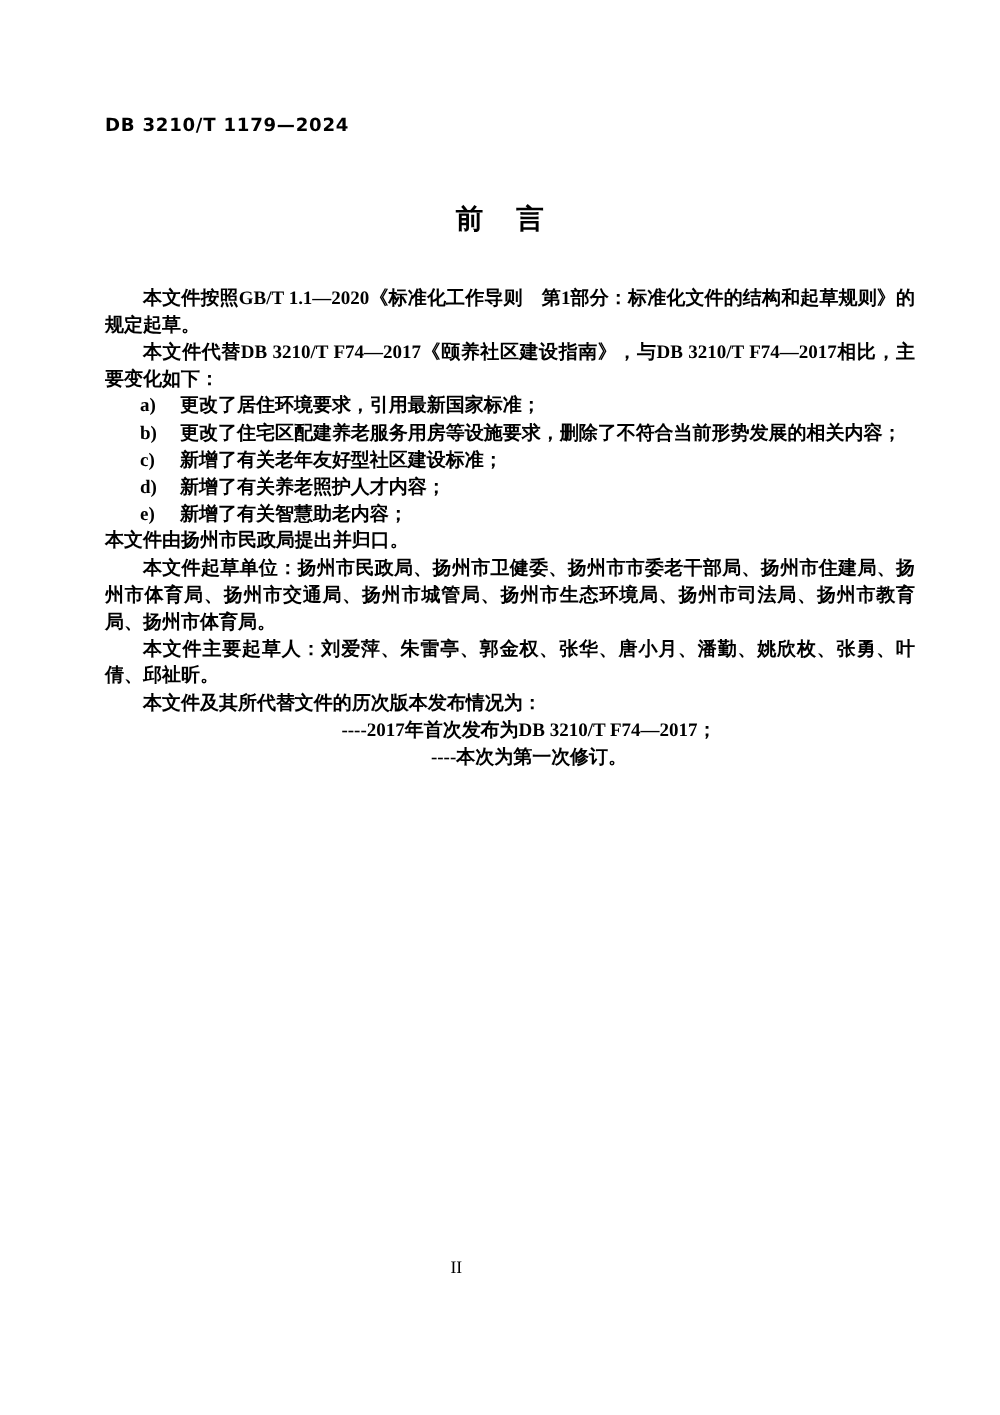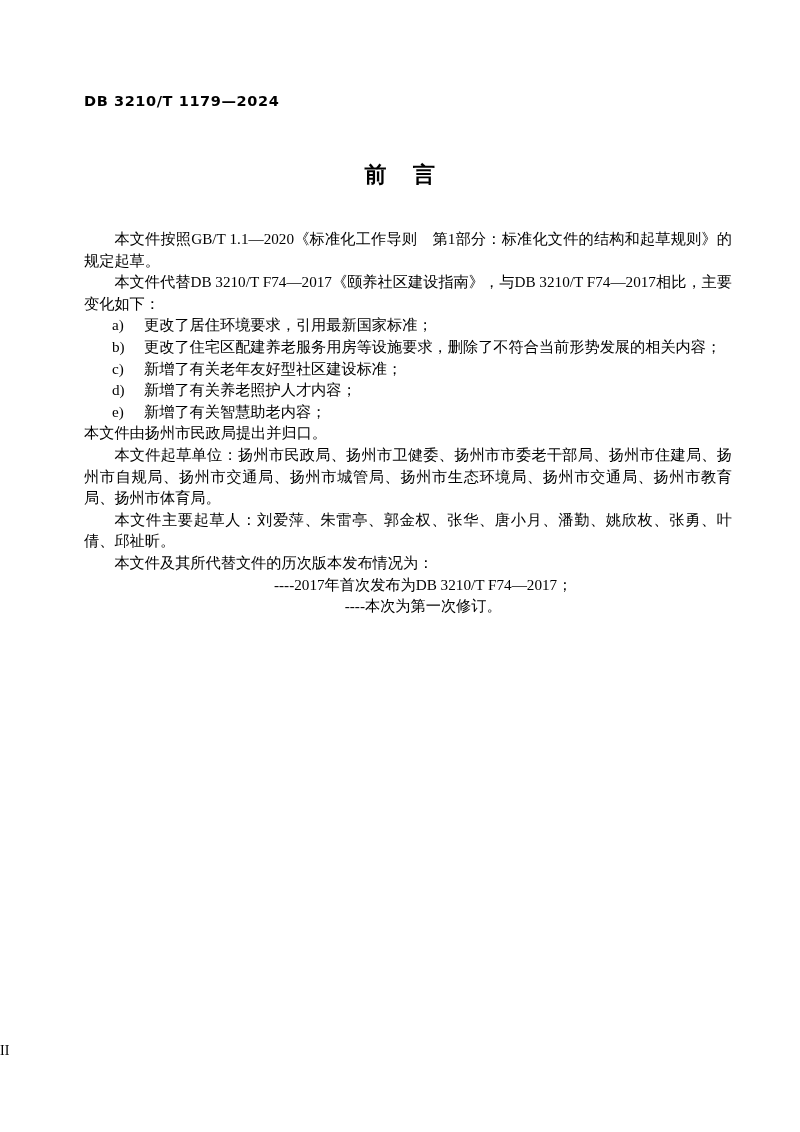--- a/index.html
+++ b/index.html
@@ -59,20 +59,21 @@
   .body-block {
     position: absolute;
     top: 228px;
     left: 84px;
     width: 648px;
     font-size: 15.2px;
     line-height: 21.6px;
     text-align: justify;
     text-justify: inter-ideograph;
     color: #000;
+    font-weight: bold;
   }
   .para {
     margin: 0;
     text-indent: 2em;
     text-align: justify;
     text-justify: inter-ideograph;
   }
   .para.noindent {
     text-indent: 0;
   }
@@ -103,24 +104,24 @@
     text-indent: 2em;
     margin: 0;
     text-align: center;
   }
 
   
   .page-number {
     position: absolute;
     left: 0;
     width: 800px;
-    top: 1044px;
+    top: 1008px;
     padding-right: 70px;
     box-sizing: border-box;
-    text-align: left;
+    text-align: center;
     font-family: "Liberation Serif", "DejaVu Serif", serif;
     font-size: 14px;
     line-height: 1;
     color: #000;
   }
 </style>
 </head>
 <body>
 
 <div class="page">
@@ -155,21 +156,21 @@
         <span>新增了有关养老照护人才内容；</span>
       </li>
       <li class="letter-item">
         <span class="marker">e)</span>
         <span>新增了有关智慧助老内容；</span>
       </li>
     </ul>
 
     <p class="para noindent">本文件由扬州市民政局提出并归口。</p>
 
-    <p class="para">本文件起草单位：扬州市民政局、扬州市卫健委、扬州市市委老干部局、扬州市住建局、扬州市自规局、扬州市交通局、扬州市城管局、扬州市生态环境局、扬州市交通局、扬州市教育局、扬州市体育局。</p>
+    <p class="para">本文件起草单位：扬州市民政局、扬州市卫健委、扬州市市委老干部局、扬州市住建局、扬州市体育局、扬州市交通局、扬州市城管局、扬州市生态环境局、扬州市司法局、扬州市教育局、扬州市体育局。</p>
 
     <p class="para">本文件主要起草人：刘爱萍、朱雷亭、郭金权、张华、唐小月、潘勤、姚欣枚、张勇、叶倩、邱祉昕。</p>
 
     <p class="para">本文件及其所代替文件的历次版本发布情况为：</p>
 
     <p class="history-line">----2017年首次发布为DB 3210/T F74—2017；</p>
 
     <p class="history-line">----本次为第一次修订。</p>
 
   </div>

